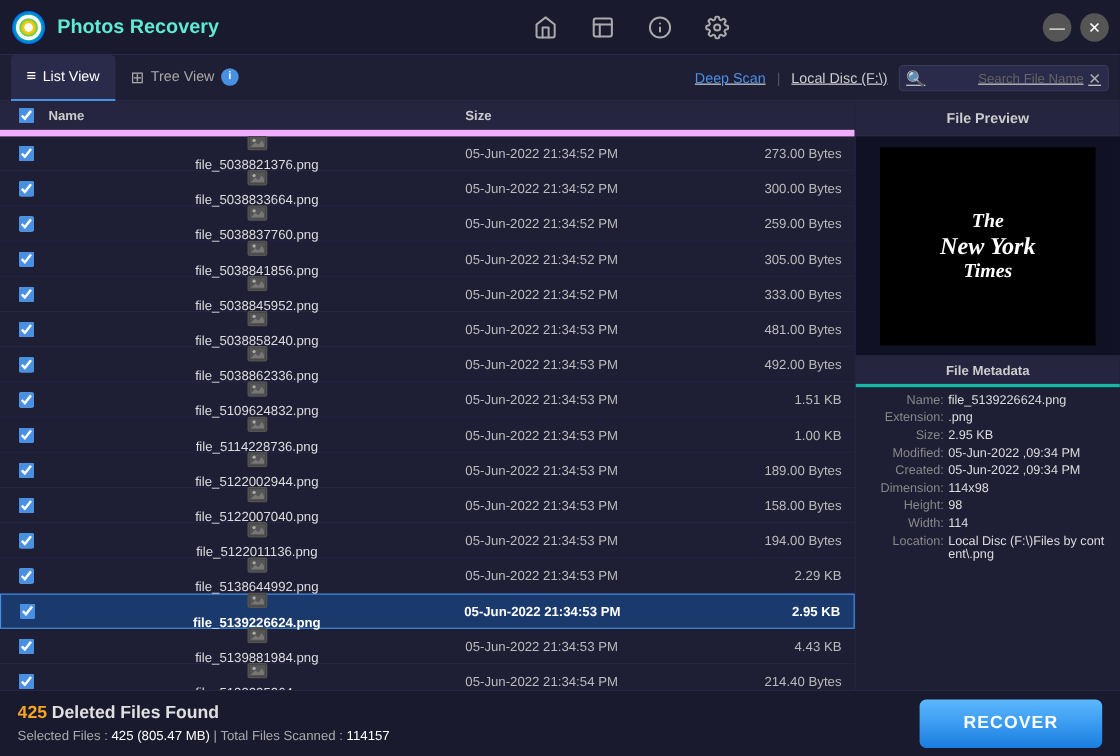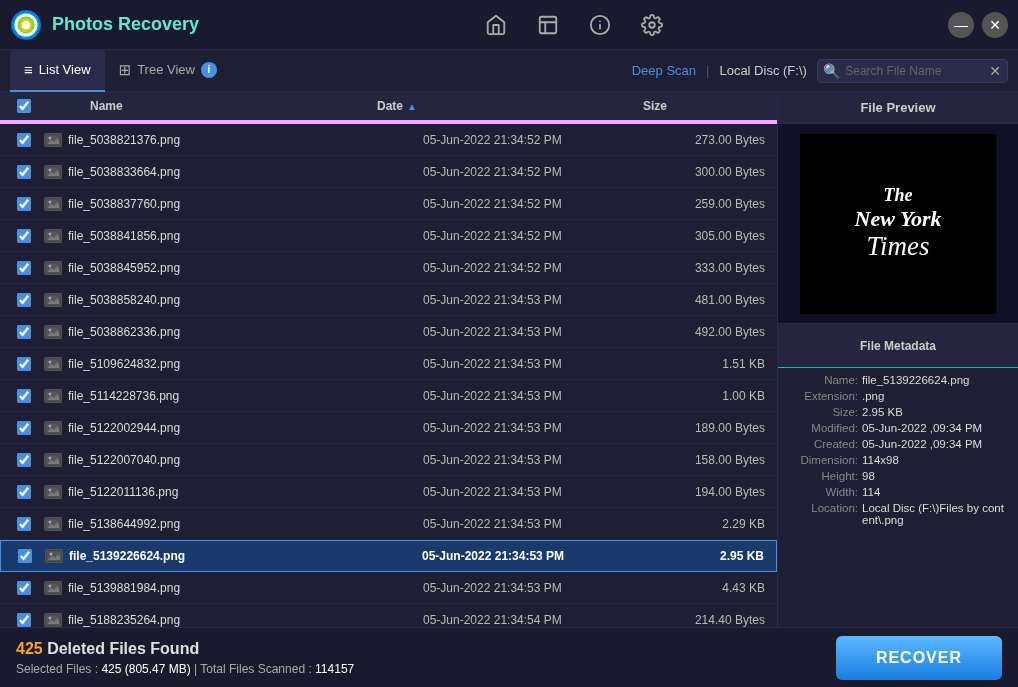--- a/index.html
+++ b/index.html
@@ -99,20 +99,21 @@
       background: #2a2a4a;
       color: #ffffff;
       border-bottom: 2px solid #4a90e2;
     }
     .view-tab-icon { font-size: 15px; }
     #toolbar-right {
       margin-left: auto;
       display: flex;
       align-items: center;
       gap: 10px;
+      text-decoration: underline;
     }
     #deep-scan-label {
       color: #4a90e2;
       font-size: 13px;
       font-weight: 500;
     }
     #toolbar-separator { color: #555; }
     #local-disc-label { color: #ccc; font-size: 13px; }
     #search-box {
       display: flex;
@@ -124,20 +125,21 @@
       gap: 4px;
     }
     #search-icon { color: #aaa; font-size: 14px; }
     #search-input {
       background: transparent;
       border: none;
       outline: none;
       color: #ffffff;
       font-size: 12px;
       width: 140px;
+      text-align: right;
     }
     #search-input::placeholder { color: #666; }
     #search-clear { color: #aaa; cursor: pointer; font-size: 14px; }
 
     
     #main {
       display: flex;
       height: calc(687px - 50px - 42px - 60px);
       background: #1e1e35;
     }
@@ -149,23 +151,22 @@
       flex-direction: column;
       border-right: 1px solid #2a2a4a;
       overflow: hidden;
     }
     #file-list-header {
       display: grid;
       grid-template-columns: 40px 1fr 220px 130px;
       background: #252540;
       height: 32px;
       align-items: center;
-      border-bottom: 4px solid #f0abfc;
+      border-bottom: 6px solid #f0abfc;
       padding: 0 4px;
-      gap: 46px;
     }
     .col-header {
       font-size: 12px;
       color: #ccc;
       font-weight: 600;
       display: flex;
       align-items: center;
       gap: 4px;
     }
     #col-check {
@@ -205,20 +206,21 @@
       width: 14px;
       height: 14px;
       accent-color: #4a90e2;
     }
     .file-name-cell {
       display: flex;
       align-items: center;
       gap: 6px;
       font-size: 12px;
       overflow: hidden;
+      flex-direction: column;
     }
     .file-icon {
       width: 18px;
       height: 14px;
       background: #555;
       border-radius: 2px;
       flex-shrink: 0;
       display: flex;
       align-items: center;
       justify-content: center;
@@ -267,25 +269,25 @@
     #preview-image {
       max-width: 200px;
       max-height: 180px;
       background: #000;
       display: flex;
       align-items: center;
       justify-content: center;
     }
     #file-metadata-header {
       background: #252540;
-      height: 44px;
-      display: flex;
-      align-items: center;
-      justify-content: center;
-      border-bottom: 1px solid #14b8a6;
+      height: 28px;
+      display: flex;
+      align-items: center;
+      justify-content: center;
+      border-bottom: 3px solid #14b8a6;
       font-size: 12px;
       font-weight: 600;
       color: #ccc;
     }
     #metadata-body {
       padding: 6px 10px;
       display: flex;
       flex-direction: column;
       gap: 4px;
     }
@@ -433,24 +435,20 @@
   <div id="file-list-pane">
 
     <div id="file-list-header">
       <div id="col-check">
         <input type="checkbox" class="header-checkbox" checked="" style="">
       </div>
       <div class="col-header">
         <span>Name</span>
       </div>
       <div class="col-header">
-        <span>Date</span>
-        <span class="sort-arrow">▲</span>
-      </div>
-      <div class="col-header">
         <span>Size</span>
       </div>
     </div>
 
     <div id="file-list-body">
     <div class="file-row">
       <div class="file-row-check">
         <input type="checkbox" class="row-checkbox" checked="" style="">
       </div>
       <div class="file-name-cell">
@@ -741,21 +739,21 @@
   </div>
 
   <div id="preview-pane">
     <div id="preview-header">File Preview</div>
     <div id="preview-image-container">
 
       <div id="preview-image" style="background:#000; width:196px; height:207px; display:flex; flex-direction:column; align-items:center; justify-content:center; padding:10px;">
         <div style="font-family: 'Times New Roman', serif; color:#fff; text-align:center; line-height:1.15;">
           <div style="font-size:18px; font-style:italic; font-weight:bold;">The</div>
           <div style="font-size:22px; font-style:italic; font-weight:bold;">New York</div>
-          <div style="font-size:27px; font-style:italic; font-weight:normal;">Times</div>
+          <div style="font-size:18px; font-style:italic; font-weight:bold;">Times</div>
         </div>
       </div>
     </div>
     <div id="file-metadata-header">File Metadata</div>
     <div id="metadata-body">
       <div class="meta-row">
         <span class="meta-label">Name:</span>
         <span class="meta-value">file_5139226624.png</span>
       </div>
       <div class="meta-row">

